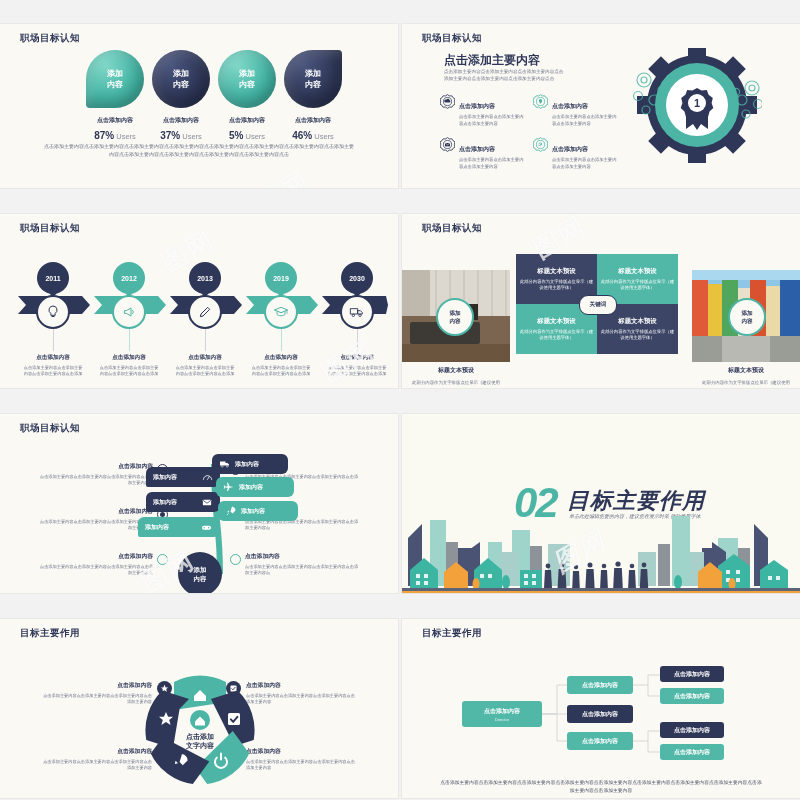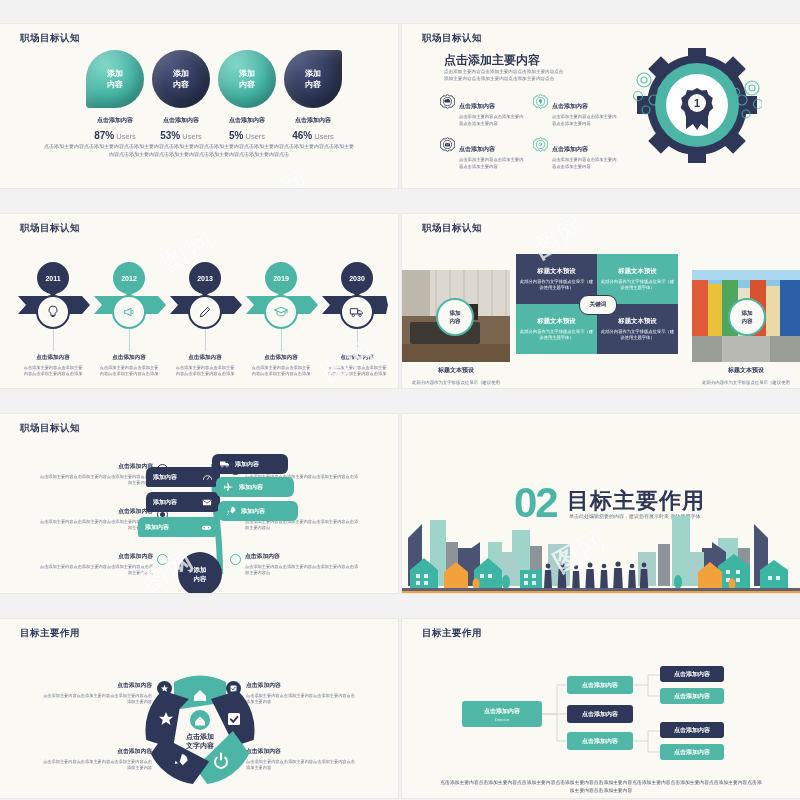--- a/index.html
+++ b/index.html
@@ -107,21 +107,21 @@
   .dot.teal{border-color:#4cb5a5;}
   .dot.teal:after{background:#4cb5a5;}
   .dot.hollow:after{background:transparent;}
   .bub{position:absolute;height:20px;border-radius:6px;display:flex;
        align-items:center;gap:4px;padding:0 7px;color:#fff;font-size:6px;font-weight:bold;}
   .bub-center{position:absolute;width:44px;height:44px;border-radius:50%;
               background:#2e3757;color:#fff;font-size:6.4px;font-weight:bold;
               display:flex;align-items:center;justify-content:center;line-height:9px;text-align:center;}
 
   
-  .s6{background:#faf9f2;}
+  .s6{background:#faf9f2;font-style:italic;}
   .s6-num{position:absolute;left:112px;top:68px;font-size:42px;font-weight:bold;
           color:#4cb5a5;letter-spacing:-2px;line-height:42px;}
   .s6-head{position:absolute;left:165px;top:72px;font-size:22px;font-weight:bold;
            color:#2e3757;letter-spacing:1px;}
   .s6-sub{position:absolute;left:167px;top:98px;width:145px;font-size:5px;
           line-height:8px;color:#6b7287;}
 
   
   .cy-item{position:absolute;width:132px;display:flex;gap:5px;align-items:flex-start;}
   .cy-item .h{font-size:5.8px;font-weight:bold;color:#2e3757;}
@@ -158,21 +158,21 @@
               <span>Users</span></div>
           </div>
         </div>
 
         <div class="leaf">
           <div class="shape" style="background:radial-gradient(circle at 35% 28%, #49547c 0%, #2e3757 55%, #1d2440 100%);">
             <span>添加<br>内容</span>
           </div>
           <div class="leaf-cap">
             <div class="t1">点击添加内容</div>
-            <div class="t2"><b>53%</b>
+            <div class="t2"><b>37%</b>
               <span>Users</span></div>
           </div>
         </div>
 
         <div class="leaf">
           <div class="shape" style="background:radial-gradient(circle at 35% 28%, #7ed6c6 0%, #45b5a5 55%, #2f9b8c 100%);">
             <span>添加<br>内容</span>
           </div>
           <div class="leaf-cap">
             <div class="t1">点击添加内容</div>

